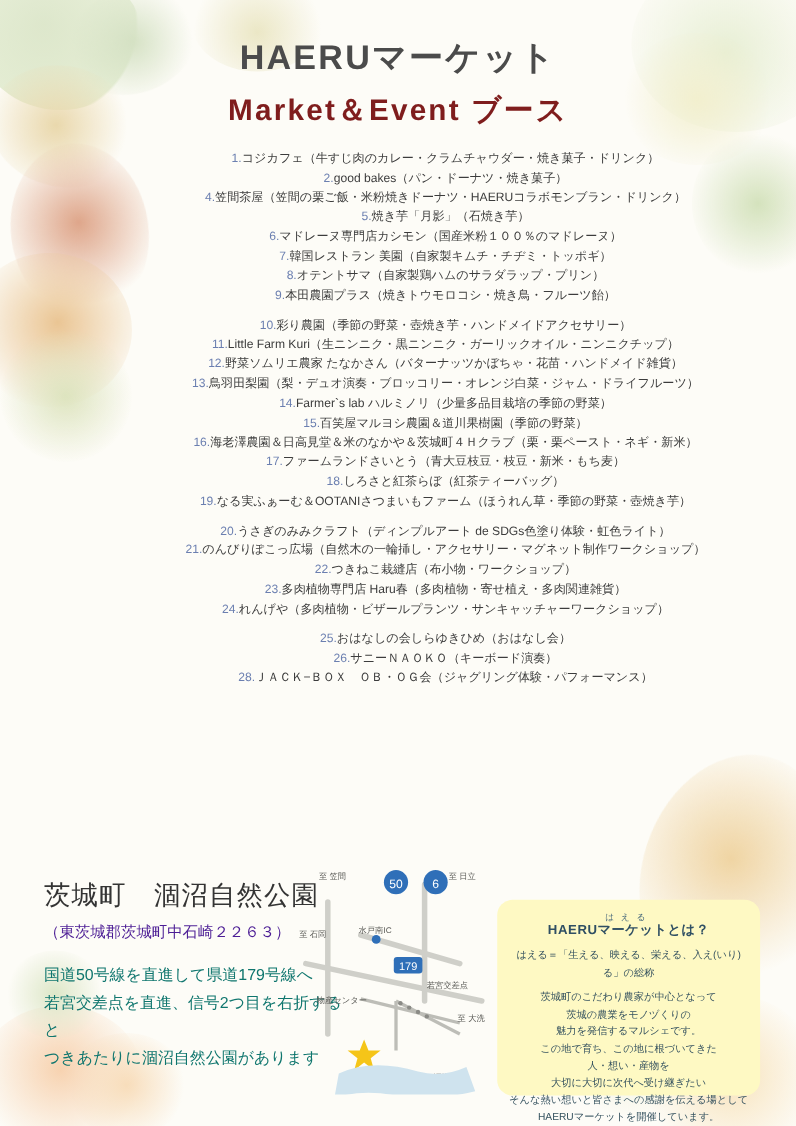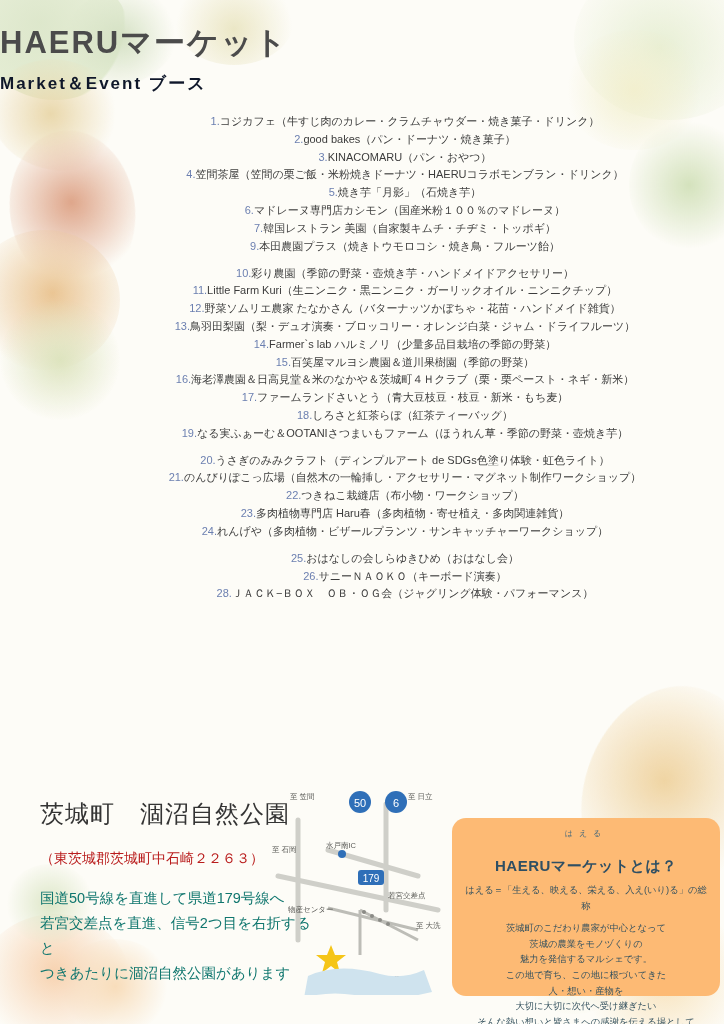--- a/index.html
+++ b/index.html
@@ -45,34 +45,34 @@
   .d-br2 { right: -20px; bottom: -30px; width: 160px; height: 150px; background: radial-gradient(circle at 50% 50%, #f0c06a, rgba(240,192,106,0) 72%);}
   .d-br3 { right: 90px; bottom: 10px; width: 120px; height: 110px; background: radial-gradient(circle at 50% 50%, #dfe3b0, rgba(223,227,176,0) 72%);}
 
   
   .paper { position: absolute; inset: 0; background: linear-gradient(180deg, rgba(253,252,247,.55), rgba(253,252,247,.30) 35%, rgba(253,252,247,.45) 75%, rgba(253,252,247,.6)); pointer-events: none;}
 
   
   .content { position: absolute; inset: 0; }
 
   .title-block {
-    text-align: left;
-    padding-top: 22px;
+    text-align: center;
+    padding-top: 32px;
   }
   .title-main {
     font-size: 31px;
     letter-spacing: 2px;
     color: #4b4b4b;
     font-weight: 600;
   }
   .title-sub {
     margin-top: 8px;
-    font-size: 17px;
+    font-size: 27px;
     letter-spacing: 2px;
-    color: #0f172a;
+    color: #7f1d1d;
     font-weight: 600;
   }
 
   .list {
     margin: 18px 0 0 0;
     padding: 0 0 0 86px;
     list-style: none;
   }
   .list li {
     font-size: 11px;
@@ -93,23 +93,23 @@
     top: 8px;
     width: 280px;
   }
   .addr-title {
     font-size: 24px;
     font-weight: 400;
     color: #343434;
     letter-spacing: 1px;
   }
   .addr-sub {
-    margin-top: 20px;
+    margin-top: 9px;
     font-size: 14px;
-    color: #b91c1c;
+    color: #4c1d95;
     font-family: Liberation Serif, serif;
   }
   .addr-dir {
     margin-top: 18px;
     font-size: 14.5px;
     line-height: 1.72;
     color: #0f766e;
   }
 
   
@@ -120,34 +120,33 @@
     width: 180px;
     height: 205px;
   }
   .map svg { display: block; }
 
   
   .info {
     position: absolute;
     left: 452px;
     top: 28px;
-    width: 268px;
+    width: 239px;
     height: 178px;
-    background: #fdba74;
+    background: #fef9c3;
     border-radius: 14px;
     text-align: center;
     padding: 10px 10px 0 10px;
     box-sizing: border-box;
   }
   .info-title {
-    font-size: 15px;
+    font-size: 12px;
     font-weight: 700;
     color: #2f4f63;
     letter-spacing: .5px;
-    margin-top: 20px;
   }
   .info-ruby {
     font-size: 8px;
     color: #4a6b7c;
     letter-spacing: 6px;
     margin-bottom: -2px;
   }
   .info-body {
     margin-top: 7px;
     font-size: 9.3px;
@@ -181,25 +180,25 @@
 <div class="content">
 
   <div class="title-block">
     <div class="title-main">HAERUマーケット</div>
     <div class="title-sub">Market＆Event ブース</div>
   </div>
 
   <ul class="list">
     <li><span class="num">1.</span><span>コジカフェ（牛すじ肉のカレー・クラムチャウダー・焼き菓子・ドリンク）</span></li>
     <li><span class="num">2.</span><span>good bakes（パン・ドーナツ・焼き菓子）</span></li>
-    <li><span class="num">3.</span><span>KINACOMARU（パン・おやつ）</span></li>
     <li><span class="num">4.</span><span>笠間茶屋（笠間の栗ご飯・米粉焼きドーナツ・HAERUコラボモンブラン・ドリンク）</span></li>
     <li><span class="num">5.</span><span>焼き芋「月影」（石焼き芋）</span></li>
     <li><span class="num">6.</span><span>マドレーヌ専門店カシモン（国産米粉１００％のマドレーヌ）</span></li>
     <li><span class="num">7.</span><span>韓国レストラン 美園（自家製キムチ・チヂミ・トッポギ）</span></li>
+    <li><span class="num">8.</span><span>オテントサマ（自家製鶏ハムのサラダラップ・プリン）</span></li>
     <li><span class="num">9.</span><span>本田農園プラス（焼きトウモロコシ・焼き鳥・フルーツ飴）</span></li>
     <li class="gap"></li>
     <li><span class="num">10.</span><span>彩り農園（季節の野菜・壺焼き芋・ハンドメイドアクセサリー）</span></li>
     <li><span class="num">11.</span><span>Little Farm Kuri（生ニンニク・黒ニンニク・ガーリックオイル・ニンニクチップ）</span></li>
     <li><span class="num">12.</span><span>野菜ソムリエ農家 たなかさん（バターナッツかぼちゃ・花苗・ハンドメイド雑貨）</span></li>
     <li><span class="num">13.</span><span>鳥羽田梨園（梨・デュオ演奏・ブロッコリー・オレンジ白菜・ジャム・ドライフルーツ）</span></li>
     <li><span class="num">14.</span><span>Farmer`s lab ハルミノリ（少量多品目栽培の季節の野菜）</span></li>
     <li><span class="num">15.</span><span>百笑屋マルヨシ農園＆道川果樹園（季節の野菜）</span></li>
     <li><span class="num">16.</span><span>海老澤農園＆日高見堂＆米のなかや＆茨城町４Ｈクラブ（栗・栗ペースト・ネギ・新米）</span></li>
     <li><span class="num">17.</span><span>ファームランドさいとう（青大豆枝豆・枝豆・新米・もち麦）</span></li>

